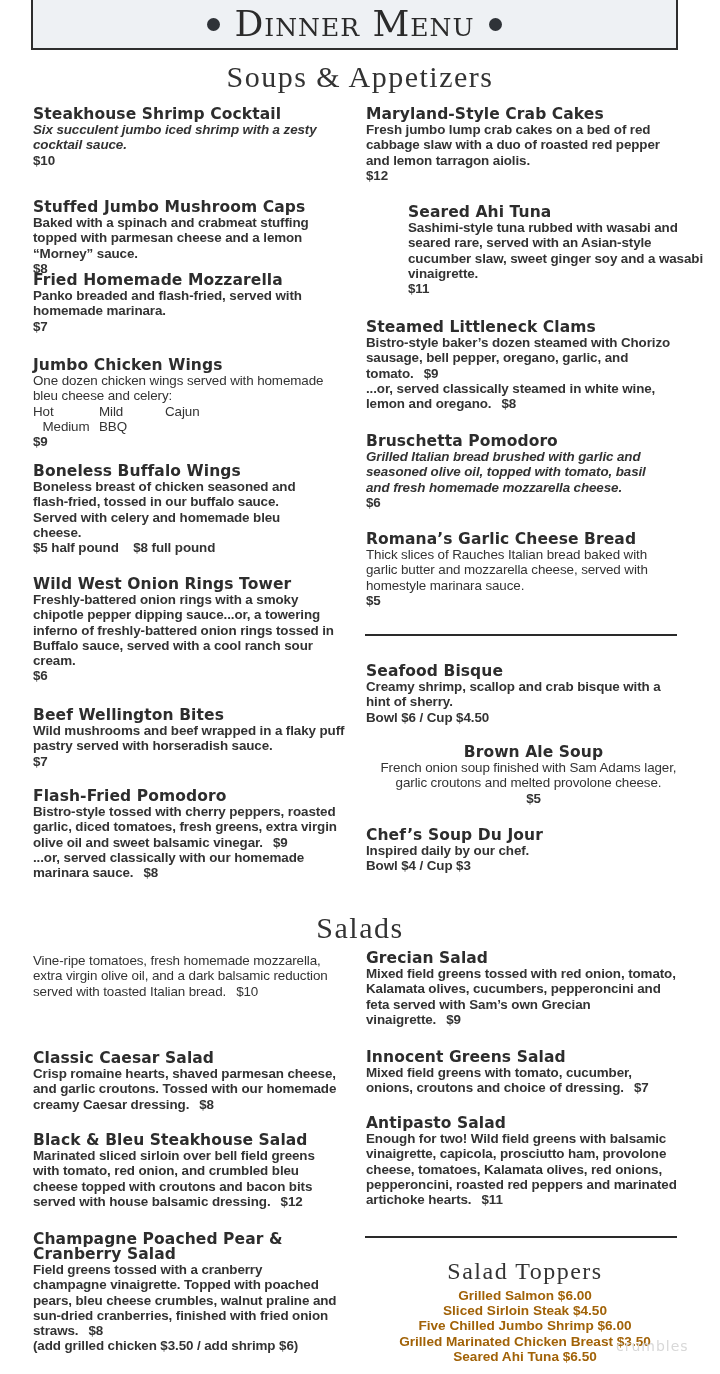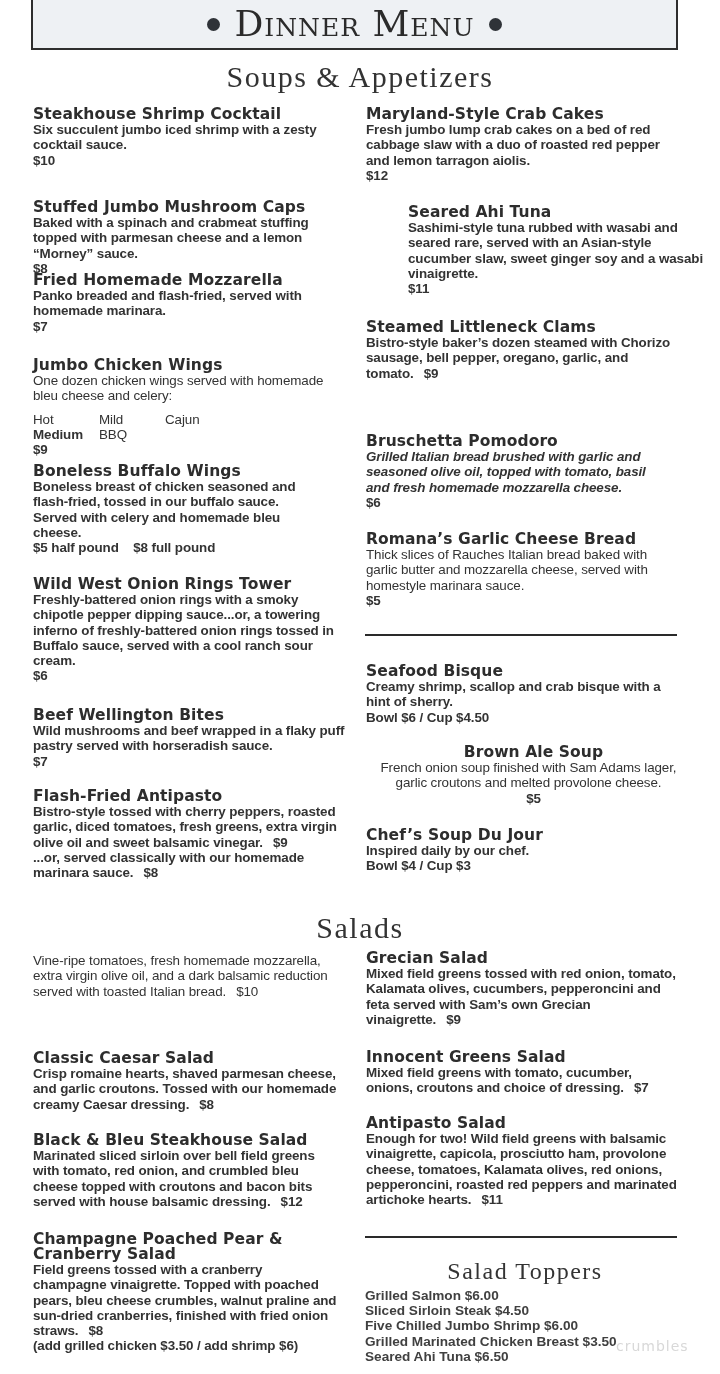--- a/index.html
+++ b/index.html
@@ -37,23 +37,23 @@
   .item-desc { white-space: normal; }
   .price-inline { margin-left: 10px; }
   .options { display: grid; grid-template-columns: 66px 66px 66px; }
   .divider { position: absolute; height: 2px; background: #2a2a2a; }
   .toppers-title {
     position: absolute; left: 365px; width: 320px; text-align: center;
     font-family: "Liberation Serif", "DejaVu Serif", serif;
     font-size: 24px; letter-spacing: 1.5px; color: #333; line-height: 1;
   }
   .toppers-list {
-    position: absolute; left: 365px; width: 320px; 
+    position: absolute; left: 365px; width: 320px; text-align: center;
     font-family: "Liberation Sans", "DejaVu Sans", sans-serif;
-    font-weight: bold; font-size: 13.6px; line-height: 15.2px; color: #404040;
+    font-weight: bold; font-size: 13.6px; line-height: 15.2px; color: #a16207;
   }
   .watermark {
     position: absolute; left: 616px; top: 1338px; font-family: "DejaVu Sans", sans-serif;
     font-size: 14px; color: #d8d8d8; letter-spacing: 1px;
   }
 </style>
 </head>
 <body>
 
 <div class="title-box">
@@ -63,44 +63,44 @@
     <span class="bullet"></span>
   </div>
 </div>
 
 <div class="section-heading" style="top:62px;">Soups &amp; Appetizers</div>
 
 <div class="col" style="left:33px; top:0;">
 
   <div class="item" style="top:107px;">
     <div class="item-name">Steakhouse Shrimp Cocktail</div>
-    <div class="item-desc" style="width:300px;">Six succulent jumbo iced shrimp with a zesty cocktail sauce.</div>
+    <div class="item-desc" style="width:300px;font-style:italic;">Six succulent jumbo iced shrimp with a zesty cocktail sauce.</div>
     <div class="item-price">$10</div>
   </div>
 
   <div class="item" style="top:200px;">
     <div class="item-name">Stuffed Jumbo Mushroom Caps</div>
     <div class="item-desc" style="width:300px;">Baked with a spinach and crabmeat stuffing topped with parmesan cheese and a lemon “Morney” sauce.</div>
     <div class="item-price">$8</div>
   </div>
 
   <div class="item" style="top:273px;">
     <div class="item-name">Fried Homemade Mozzarella</div>
     <div class="item-desc" style="width:300px;">Panko breaded and flash-fried, served with homemade marinara.</div>
     <div class="item-price">$7</div>
   </div>
 
   <div class="item" style="top:358px;">
     <div class="item-name">Jumbo Chicken Wings</div>
     <div class="item-desc" style="width:300px; font-weight:normal;">One dozen chicken wings served with homemade bleu cheese and celery:</div>
-    <div class="options" style="margin-top:8px;">
+    <div class="options" style="margin-top:0;">
       <span class="opt" style="font-weight:normal;">Hot</span>
       <span class="opt" style="font-weight:normal;">Mild</span>
       <span class="opt" style="font-weight:normal;">Cajun</span>
-      <span class="opt" style="font-weight:bold;">Medium</span>
+      <span class="opt" style="font-weight:normal;text-align:center;">Medium</span>
       <span class="opt" style="font-weight:normal;">BBQ</span>
     </div>
     <div class="item-price">$9</div>
   </div>
 
   <div class="item" style="top:464px;">
     <div class="item-name">Boneless Buffalo Wings</div>
     <div class="item-desc" style="width:290px;">Boneless breast of chicken seasoned and flash-fried, tossed in our buffalo sauce. Served with celery and homemade bleu cheese.</div>
     <div class="item-price" style="white-space:pre;">$5 half pound    $8 full pound</div>
   </div>
@@ -111,21 +111,21 @@
     <div class="item-price">$6</div>
   </div>
 
   <div class="item" style="top:708px;">
     <div class="item-name">Beef Wellington Bites</div>
     <div class="item-desc" style="width:315px;">Wild mushrooms and beef wrapped in a flaky puff pastry served with horseradish sauce.</div>
     <div class="item-price">$7</div>
   </div>
 
   <div class="item" style="top:789px;">
-    <div class="item-name">Flash-Fried Antipasto</div>
+    <div class="item-name">Flash-Fried Pomodoro</div>
     <div class="item-desc" style="width:305px;"><span>Bistro-style tossed with cherry peppers, roasted garlic, diced tomatoes, fresh greens, extra virgin olive oil and sweet balsamic vinegar.</span><span class="price-inline">$9</span></div>
     <div class="item-desc" style="width:305px;"><span>...or, served classically with our homemade marinara sauce.</span><span class="price-inline">$8</span></div>
   </div>
 </div>
 
 <div class="col" style="left:366px; top:0;">
 
   <div class="item" style="top:107px;">
     <div class="item-name">Maryland-Style Crab Cakes</div>
     <div class="item-desc" style="width:310px;">Fresh jumbo lump crab cakes on a bed of red cabbage slaw with a duo of roasted red pepper and lemon tarragon aiolis.</div>
@@ -134,20 +134,21 @@
 
   <div class="item" style="top:205px;margin-left:42px;">
     <div class="item-name">Seared Ahi Tuna</div>
     <div class="item-desc" style="width:300px;">Sashimi-style tuna rubbed with wasabi and seared rare, served with an Asian-style cucumber slaw, sweet ginger soy and a wasabi vinaigrette.</div>
     <div class="item-price">$11</div>
   </div>
 
   <div class="item" style="top:320px;">
     <div class="item-name">Steamed Littleneck Clams</div>
     <div class="item-desc" style="width:315px;"><span>Bistro-style baker’s dozen steamed with Chorizo sausage, bell pepper, oregano, garlic, and tomato.</span><span class="price-inline">$9</span></div>
+    <div class="item-desc" style="width:315px;"><span>...or, served classically steamed in white wine, lemon and oregano.</span><span class="price-inline">$8</span></div>
   </div>
 
   <div class="item" style="top:434px;">
     <div class="item-name">Bruschetta Pomodoro</div>
     <div class="item-desc" style="width:305px;font-style:italic;">Grilled Italian bread brushed with garlic and seasoned olive oil, topped with tomato, basil and fresh homemade mozzarella cheese.</div>
     <div class="item-price">$6</div>
   </div>
 
   <div class="item" style="top:532px;">
     <div class="item-name">Romana’s Garlic Cheese Bread</div>

